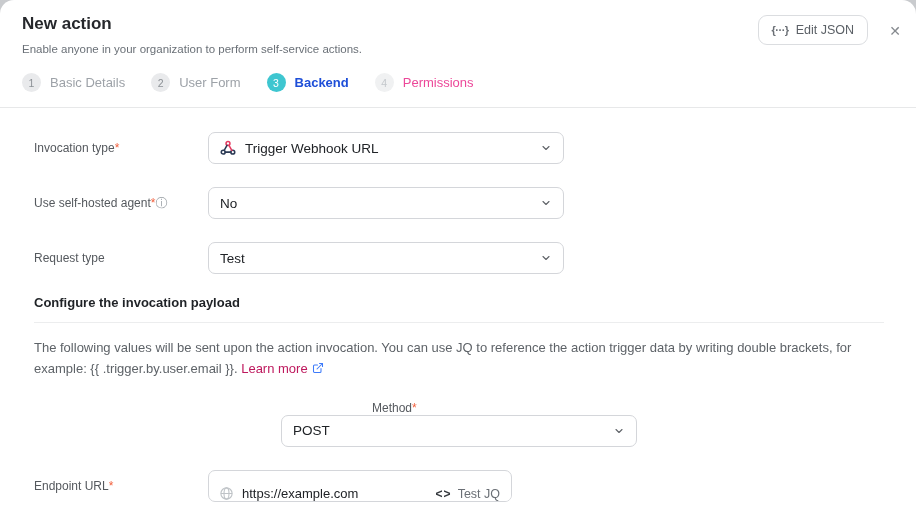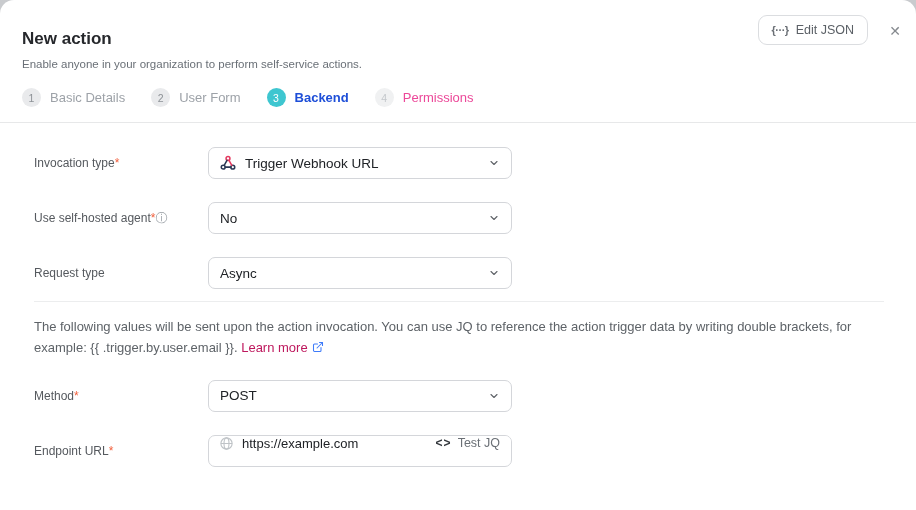--- a/index.html
+++ b/index.html
@@ -12,21 +12,21 @@
   }
   .modal {
     position:relative;
     width:916px; height:510px;
     background:#ffffff;
     border-radius:14px 14px 0 0;
     overflow:hidden;
   }
 
   
-  .header { position:relative; padding:29px 22px 0 22px; }
+  .header { position:relative; padding:14px 22px 0 22px; }
   .title { font-size:17px; font-weight:700; color:#26282c; }
   .subtitle { margin-top:9px; font-size:11.5px; color:#6a7077; }
 
   .edit-json-btn {
     position:absolute; top:15px; right:48px;
     height:30px; padding:0 13px;
     display:inline-flex; align-items:center; gap:7px;
     background:#fff; border:1px solid #dbdde0; border-radius:9px;
     font-family:inherit; font-size:12.5px; color:#5b6066; cursor:pointer;
   }
@@ -61,37 +61,37 @@
   .form-row.first { margin-top:24px; }
   .field-label {
     width:174px; flex:none;
     display:flex; align-items:center; gap:0;
     font-size:12px; color:#55595e;
   }
   .req { color:#f2603d; }
   .info-icon { color:#9aa0a6; font-size:12px; line-height:1; cursor:pointer; }
 
   .select {
-    width:304px; height:32px;
+    width:356px; height:32px;
     border:1px solid #d4d6da; border-radius:7px; background:#fff;
     display:flex; align-items:center; gap:9px;
     padding:0 11px; font-size:13.5px; color:#202327; cursor:pointer;
   }
   .select .chev { margin-left:auto; display:flex; }
 
   .section-title { margin-top:21px; font-size:13px; font-weight:700; color:#1f2226; }
   .section-divider { margin-top:12px; border-bottom:1px solid #ecedee; }
   .payload-desc { margin-top:15px; max-width:852px; font-size:13px; line-height:1.6; color:#5e6368; }
   .learn-link { color:#be185d; text-decoration:none; cursor:pointer; white-space:nowrap; }
   .ext-icon { vertical-align:-1px; margin-left:4px; }
 
   .endpoint-field {
     width:304px; height:32px;
     border:1px solid #d4d6da; border-radius:7px; background:#fff;
-    display:flex; align-items:flex-start; overflow:hidden;
+    display:flex; align-items:flex-end; overflow:hidden;
   }
   .endpoint-input-wrap { flex:1; display:flex; align-items:center; gap:8px; padding:0 10px; }
   .endpoint-input {
     border:none; outline:none; width:100%; padding:0;
     font-family:inherit; font-size:13px; color:#202327; background:transparent;
   }
   .vdivider { width:1px; background:#dcdee1; }
   .testjq-btn {
     display:flex; align-items:center; gap:6px;
     padding:0 11px; background:#fff; border:none; cursor:pointer;
@@ -176,41 +176,42 @@
             </svg>
         </span>
       </div>
     </div>
 
     <div class="form-row">
       <div class="field-label">
         <span>Request type</span>
       </div>
       <div class="select">
-        <span>Async</span>
-        <span class="chev">
-          <svg width="12" height="12" viewBox="0 0 24 24">
-              <path d="M6 9l6 6 6-6" stroke="#5f6368" stroke-width="2.2" fill="none" stroke-linecap="round" stroke-linejoin="round"></path>
-            </svg>
-        </span>
-      </div>
-    </div>
-
+        <span>Test</span>
+        <span class="chev">
+          <svg width="12" height="12" viewBox="0 0 24 24">
+              <path d="M6 9l6 6 6-6" stroke="#5f6368" stroke-width="2.2" fill="none" stroke-linecap="round" stroke-linejoin="round"></path>
+            </svg>
+        </span>
+      </div>
+    </div>
+
+    <div class="section-title">Configure the invocation payload</div>
     <div class="section-divider"></div>
 
     <div class="payload-desc">
       <span>The following values will be sent upon the action invocation. You can use JQ to reference the action trigger data by writing double brackets, for example: {{ .trigger.by.user.email }}.</span>
       <a class="learn-link"><span>Learn more</span><span class="ext-icon"><svg width="12" height="12" viewBox="0 0 24 24" fill="none" stroke="#3e7bfa" stroke-width="2.1" stroke-linecap="round" stroke-linejoin="round">
               <path d="M18 13v6a2 2 0 0 1-2 2H5a2 2 0 0 1-2-2V8a2 2 0 0 1 2-2h6"></path>
               <path d="M15 3h6v6"></path>
               <path d="M10 14 21 3"></path>
             </svg></span></a>
     </div>
 
-    <div class="form-row" style="margin-top:20px;">
+    <div class="form-row" style="margin-top:20px;flex-direction:column;">
       <div class="field-label">
         <span>Method</span>
           <span class="req">*</span>
       </div>
       <div class="select">
         <span>POST</span>
         <span class="chev">
           <svg width="12" height="12" viewBox="0 0 24 24">
               <path d="M6 9l6 6 6-6" stroke="#5f6368" stroke-width="2.2" fill="none" stroke-linecap="round" stroke-linejoin="round"></path>
             </svg>

